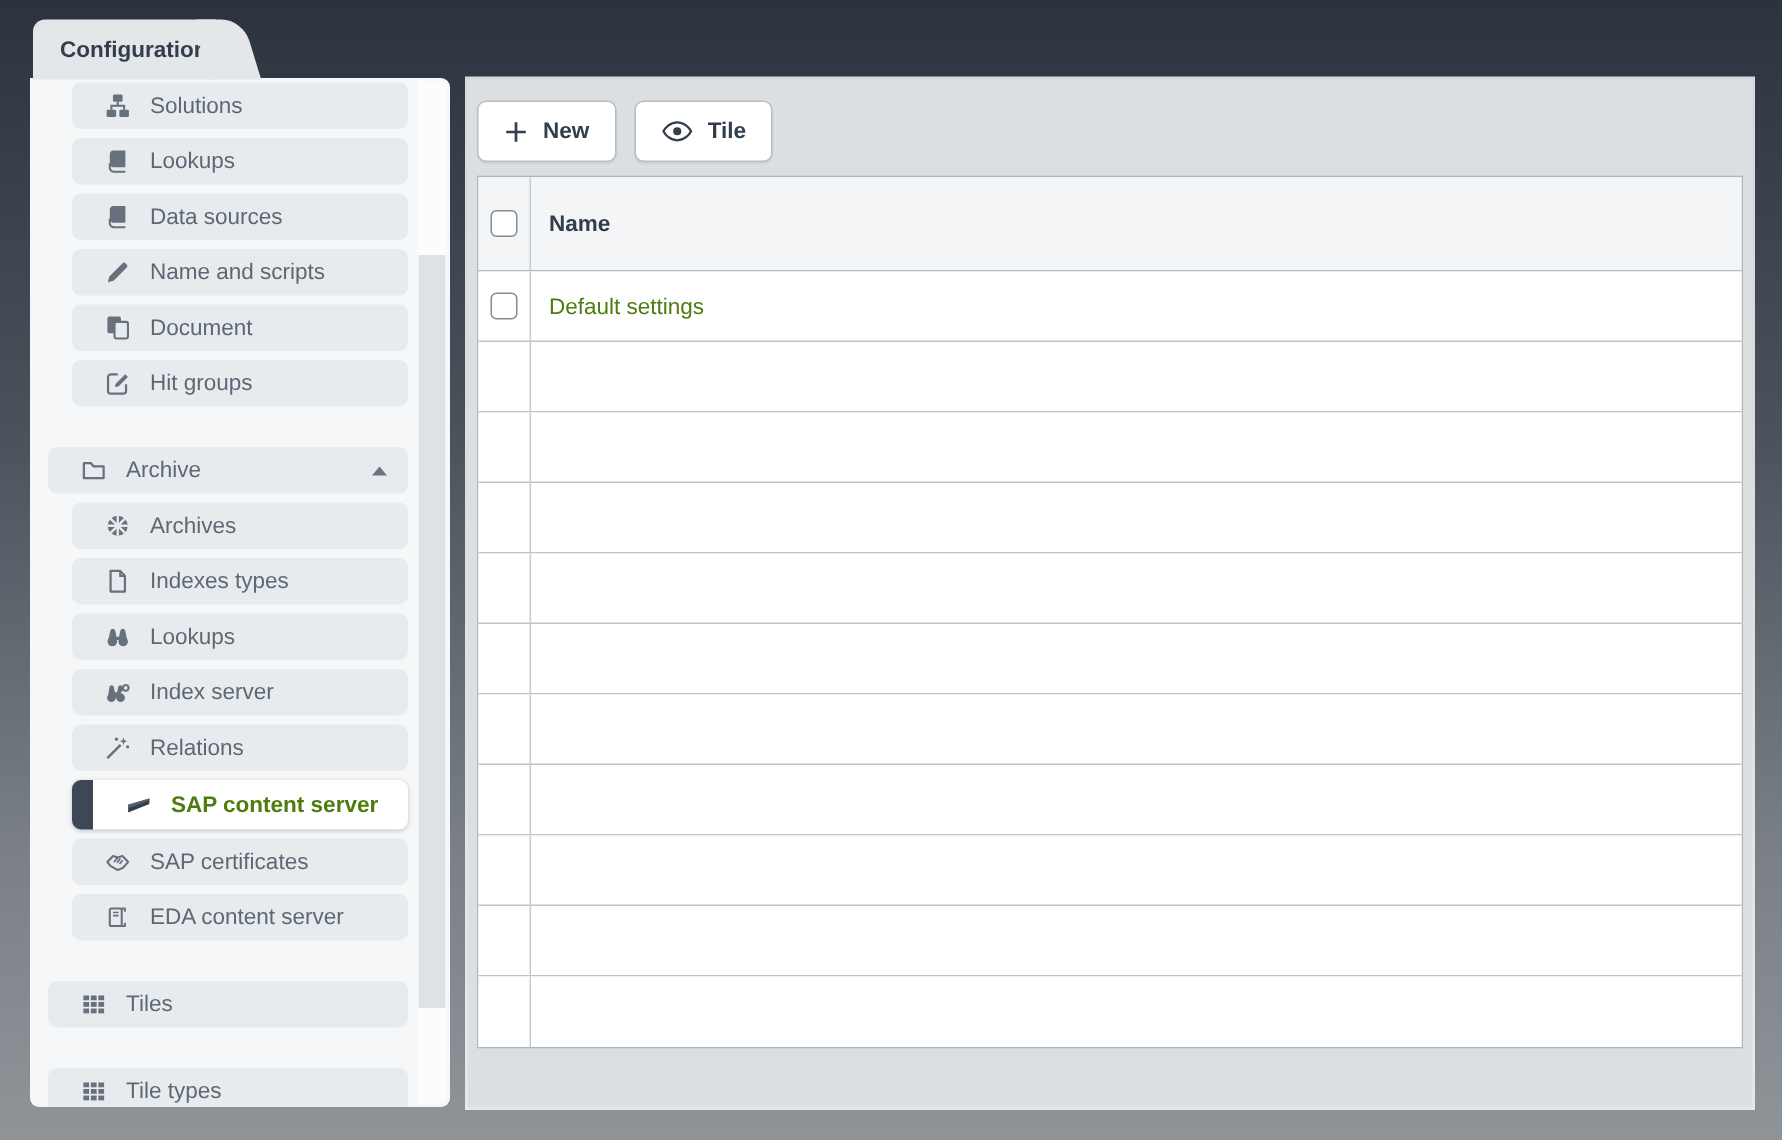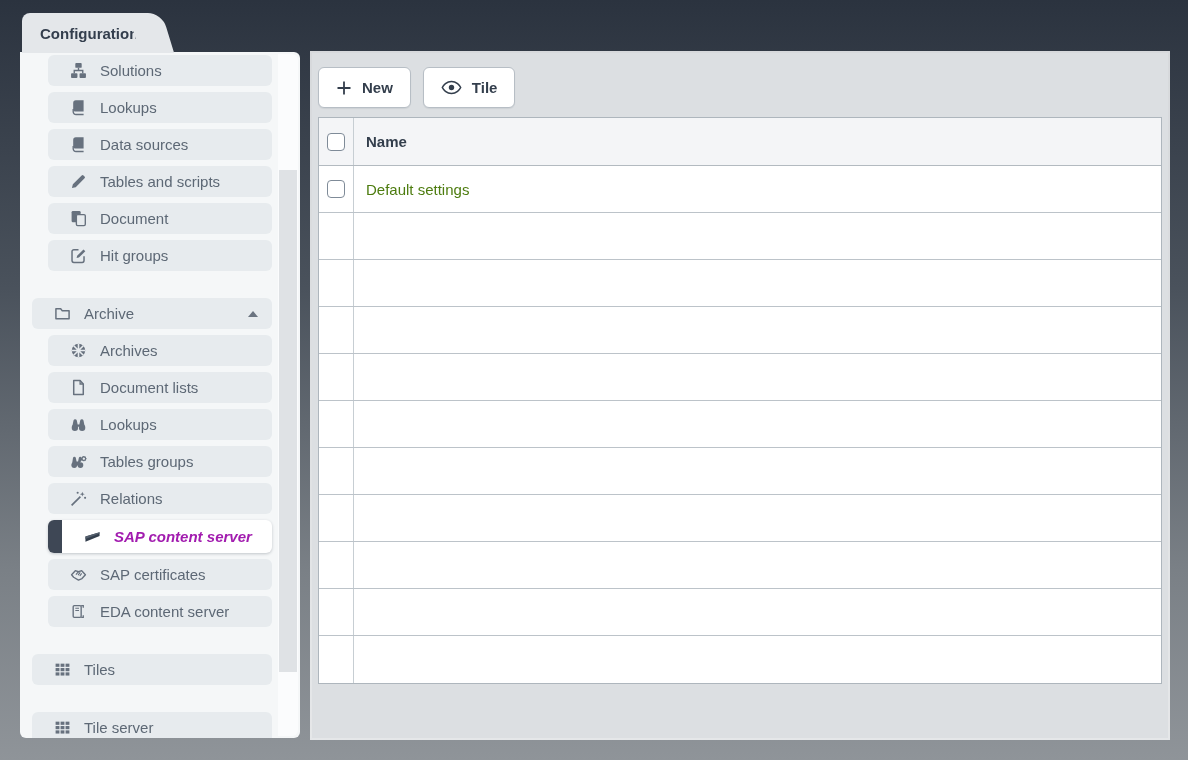--- a/index.html
+++ b/index.html
@@ -32,23 +32,22 @@
   .sb-item {
     height:31px; margin:0 28px 6px 28px; border-radius:6px;
     background:var(--sidebar-item,#e7ebee);
     display:flex; align-items:center; padding-left:22px; gap:13px;
     font-size:15px; color:var(--text-muted,#5d6875); cursor:pointer;
     position:relative;
     text-align:right;
   }
   .sb-item.lvl0 { margin-left:12px;margin-top:27px; }
   .sb-item.selected {
-    background:#ffffff; color:#a21caf; font-weight:bold; height:33px;
+    background:#ffffff; color:#4d7c0f; font-weight:bold; height:33px;
     box-shadow:0 1px 3px rgba(40,50,65,.25);
-    font-style:italic;
   }
   .sb-item.selected::before {
     content:""; position:absolute; left:0; top:0; bottom:0; width:14px;
     background:var(--selected-marker,#3e4755); border-radius:6px 0 0 6px;
   }
   .sb-item.selected .sb-icon { margin-left:14px; }
   .sb-icon { width:17px; height:17px; display:flex; align-items:center; justify-content:center; flex:0 0 auto; }
   .sb-icon svg { display:block; }
   .sb-label { white-space:nowrap; }
   .chev-up {
@@ -75,21 +74,21 @@
     font-family:"Liberation Sans", sans-serif;
     font-size:15px; font-weight:600; color:var(--text-dark,#333e4c); cursor:pointer;
     box-shadow:0 1px 1px rgba(40,50,65,.08);
   }
   .btn .icn { display:flex; align-items:center; }
 
   .table {
     margin:0 6px; background:#ffffff; border:1px solid var(--table-border,#aeb6bd);
   }
   .t-header {
-    display:flex; height:48px; background:#f4f5f7;
+    display:flex; height:63px; background:#f4f5f7;
     border-bottom:1px solid #b3bac0;
     font-size:15px; font-weight:bold; color:var(--text-dark,#333e4c);
   }
   .t-row {
     display:flex; height:47px; border-bottom:1px solid #bcc3c9;
     font-size:15px; color:#4d7c0f; background:#ffffff;
   }
   .t-row:last-child { border-bottom:none; }
   .cb-cell {
     width:35px; flex:0 0 35px; border-right:1px solid #c7ced3;
@@ -138,21 +137,21 @@
           </svg>
         </span>
         <span class="sb-label">Data sources</span>
       </div>
       <div class="sb-item lvl1">
         <span class="sb-icon">
           <svg width="17" height="17" viewBox="0 0 16 16">
             <path d="M1.8 14.2l.9-3.6 8.3-8.3a1.2 1.2 0 0 1 1.7 0l1 1a1.2 1.2 0 0 1 0 1.7l-8.3 8.3-3.6.9z" fill="#67717e"></path>
           </svg>
         </span>
-        <span class="sb-label">Tables and scripts</span>
+        <span class="sb-label">Name and scripts</span>
       </div>
       <div class="sb-item lvl1">
         <span class="sb-icon">
           <svg width="17" height="17" viewBox="0 0 16 16">
             <rect x="1.5" y="1" width="8.5" height="10.5" rx="1.2" fill="#67717e"></rect>
             <rect x="6" y="4.3" width="8.4" height="10.4" rx="1.2" fill="#e7ebee" stroke="#67717e" stroke-width="1.3"></rect>
           </svg>
         </span>
         <span class="sb-label">Document</span>
       </div>
@@ -183,21 +182,21 @@
         </span>
         <span class="sb-label">Archives</span>
       </div>
       <div class="sb-item lvl1">
         <span class="sb-icon">
           <svg width="17" height="17" viewBox="0 0 16 16">
             <path d="M3.5 1.5h6l3 3.2v9.8h-9z" fill="none" stroke="#67717e" stroke-width="1.4" stroke-linejoin="round"></path>
             <path d="M9.5 1.5v3.2h3" fill="none" stroke="#67717e" stroke-width="1.2"></path>
           </svg>
         </span>
-        <span class="sb-label">Document lists</span>
+        <span class="sb-label">Indexes types</span>
       </div>
       <div class="sb-item lvl1">
         <span class="sb-icon">
           <svg width="17" height="17" viewBox="0 0 16 16">
             <path d="M3.3 4.2a1.6 1.6 0 0 1 3.1 0L7.2 8H8.8l.8-3.8a1.6 1.6 0 0 1 3.1 0l1.2 5.8H2.1z" fill="#67717e"></path>
             <circle cx="4.6" cy="11" r="3" fill="#67717e"></circle>
             <circle cx="11.4" cy="11" r="3" fill="#67717e"></circle>
           </svg>
         </span>
         <span class="sb-label">Lookups</span>
@@ -207,21 +206,21 @@
           <svg width="17" height="17" viewBox="0 0 16 16">
             <path d="M2.8 4.6a1.4 1.4 0 0 1 2.7 0L6.2 8h1.4l.7-3.4a1.4 1.4 0 0 1 2.7 0l.4 1.8-4 5.4H1.7z" fill="#67717e"></path>
             <circle cx="4" cy="11.4" r="2.7" fill="#67717e"></circle>
             <circle cx="9.8" cy="11.4" r="2.7" fill="#67717e"></circle>
             <g stroke="#67717e" stroke-width="1.1">
               <circle cx="13" cy="5.3" r="1.7" fill="none"></circle>
               <path d="M13 2.8v1M13 6.8v1M10.5 5.3h1M14.5 5.3h1M11.3 3.6l.7.7M14 6.3l.7.7M14.7 3.6l-.7.7M12 6.3l-.7.7"></path>
             </g>
           </svg>
         </span>
-        <span class="sb-label">Tables groups</span>
+        <span class="sb-label">Index server</span>
       </div>
       <div class="sb-item lvl1">
         <span class="sb-icon">
           <svg width="17" height="17" viewBox="0 0 16 16">
             <path d="M1.5 14.5L9.8 6.2" stroke="#67717e" stroke-width="1.6"></path>
             <path d="M11.6 1.6l.6 1.7 1.7.6-1.7.6-.6 1.7-.6-1.7-1.7-.6 1.7-.6z" fill="#67717e"></path>
             <circle cx="14.2" cy="7.4" r="1" fill="#67717e"></circle>
             <circle cx="7.2" cy="2.6" r="1" fill="#67717e"></circle>
           </svg>
         </span>
@@ -282,21 +281,21 @@
               <rect x="10.9" y="2.5" width="3.6" height="3"></rect>
               <rect x="1.5" y="6.6" width="3.6" height="3"></rect>
               <rect x="6.2" y="6.6" width="3.6" height="3"></rect>
               <rect x="10.9" y="6.6" width="3.6" height="3"></rect>
               <rect x="1.5" y="10.7" width="3.6" height="3"></rect>
               <rect x="6.2" y="10.7" width="3.6" height="3"></rect>
               <rect x="10.9" y="10.7" width="3.6" height="3"></rect>
             </g>
           </svg>
         </span>
-        <span class="sb-label">Tile server</span>
+        <span class="sb-label">Tile types</span>
       </div>
       <div class="sb-item lvl0">
         <span class="sb-icon">
           <svg width="17" height="17" viewBox="0 0 16 16">
             <rect x="1.2" y="1.2" width="8.2" height="8.2" rx="1" fill="none" stroke="#67717e" stroke-width="1.2"></rect>
             <path d="M3.2 3.8h4.2M5.3 2.8v1c0 2-1 3.2-2.1 3.7" fill="none" stroke="#67717e" stroke-width="1"></path>
             <rect x="6.8" y="6.8" width="8" height="8" rx="1" fill="#67717e"></rect>
             <text x="8.8" y="13.4" font-size="6.5" font-weight="bold" fill="#ffffff" font-family="Liberation Sans, sans-serif">A</text>
           </svg>
         </span>

